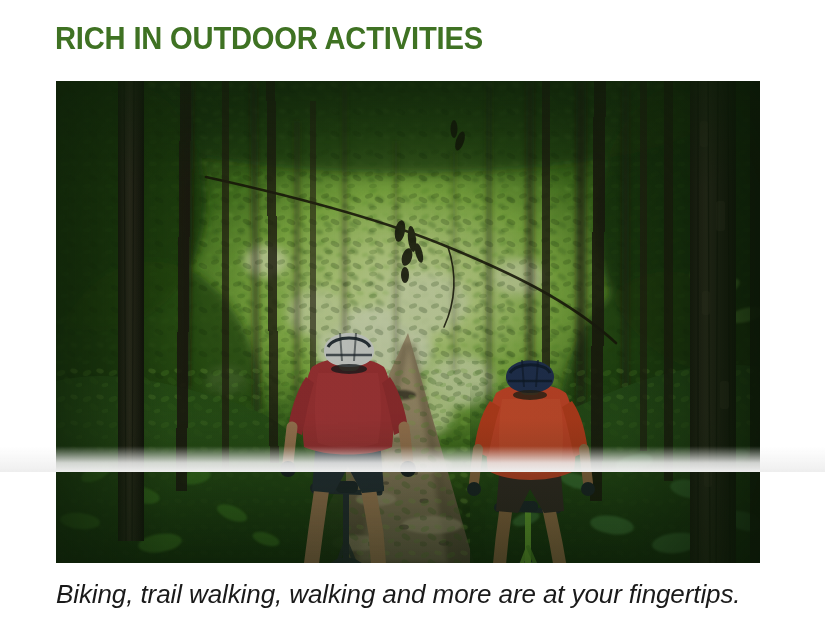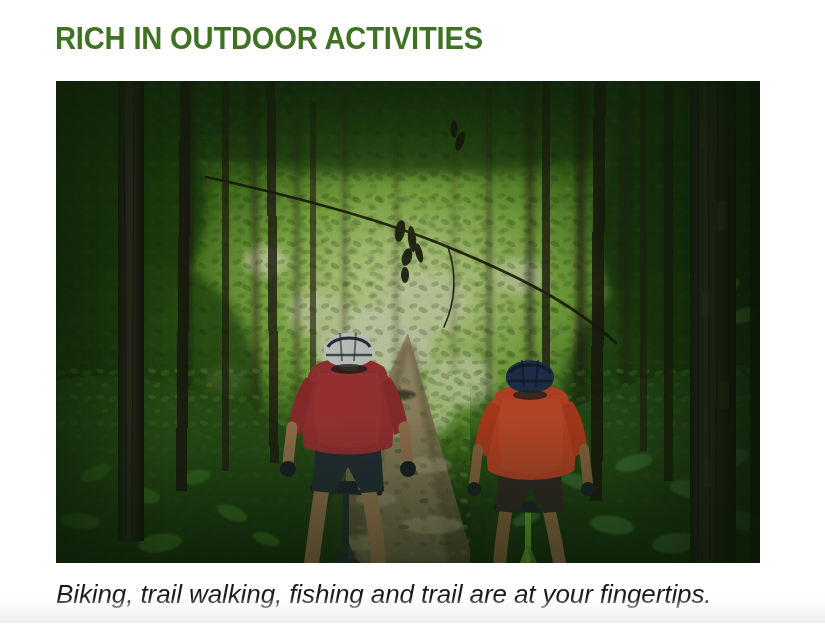--- a/index.html
+++ b/index.html
@@ -19,21 +19,21 @@
 
   
   .page-bottom-fade{
     position:absolute;
     left:0; right:0; bottom:0;
     height:26px;
     background:linear-gradient(to bottom, rgba(255,255,255,0) 0%, rgba(243,243,243,0.85) 65%, rgba(238,238,238,1) 100%);
     pointer-events:none;
   }
 
-  .section { position:relative; width:825px; height:623px; }
+  .section { position:relative; width:825px; height:472px; }
 
   
   .section-heading{
     position:absolute;
     left:55px;
     top:22px;
     font-size:31px;
     line-height:34px;
     font-weight:bold;
     letter-spacing:-0.2px;
@@ -399,16 +399,16 @@
           <path d="M46 -11 L 48 16 M 62 -11 L 60 16" stroke="#0d152c" stroke-width="2" opacity="0.6"></path>
           <ellipse cx="54" cy="24" rx="17" ry="5" fill="#2b1f18" opacity="0.8"></ellipse>
         </g>
 
         <rect width="704" height="482" fill="url(#vignetteV)"></rect>
         <rect width="704" height="482" fill="url(#vignetteH)"></rect>
       </g>
     </svg>
   </figure>
 
-  <p class="photo-caption">Biking, trail walking, fishing and trail are at your fingertips.</p>
+  <p class="photo-caption">Biking, trail walking, walking and more are at your fingertips.</p>
 
   <div class="page-bottom-fade"></div>
 </div>
 
 </body></html>

